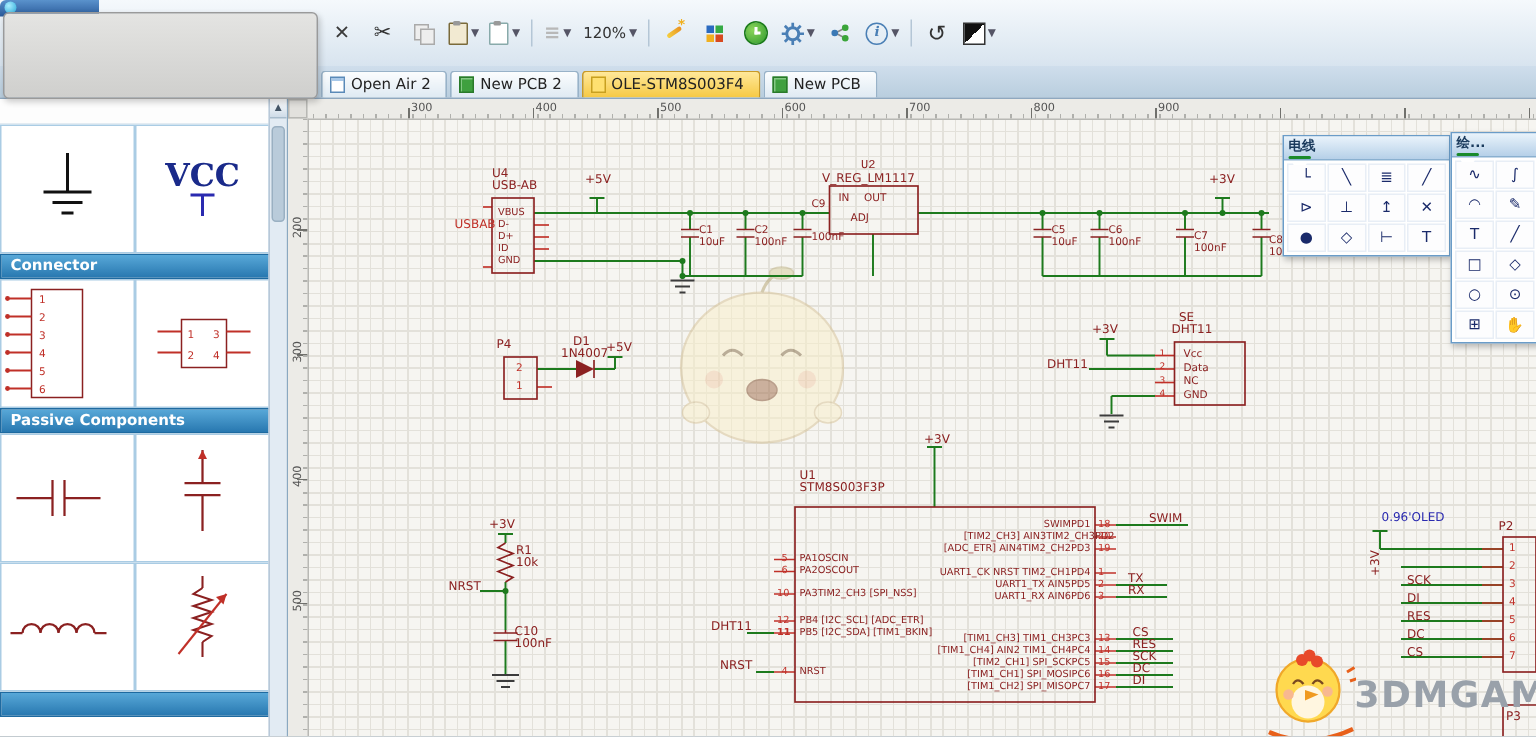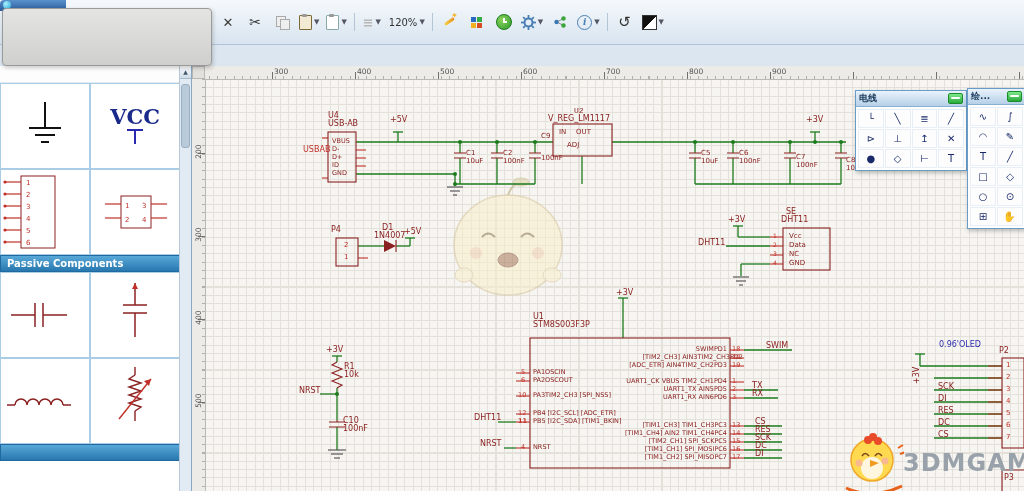--- a/index.html
+++ b/index.html
@@ -87,30 +87,30 @@
                                repeating-linear-gradient(to bottom,#70706c 0 1px,transparent 1px 83px);
               background-size:3px 100%,7px 100%;background-repeat:no-repeat;
               background-position:100% 0,100% -9px;}
   .ruler-corner{position:absolute;left:0;top:0;width:13px;height:13px;background:#e2e1dd;border:1px solid #b8b8b4;box-sizing:border-box;}
   .rlabel{position:absolute;top:1px;font-size:7.5px;color:#555;}
   .rlabel-v{position:absolute;left:-3px;width:18px;text-align:center;transform:rotate(-90deg);font-size:7.5px;color:#555;}
   .schematic-svg{position:absolute;left:0;top:0;}
   #label-layer{position:absolute;left:0;top:0;width:859px;height:491px;z-index:2;pointer-events:none;}
   .slabel{position:absolute;font-size:8px;line-height:1.1;color:#8b2121;white-space:pre;}
   .slabel.red{color:#c03028;}
-  .slabel.blue{color:#2b2bb0;padding-left:18px;}
+  .slabel.blue{color:#2b2bb0;}
 
   
   .fpanel{position:absolute;border:1px solid #6a9cc8;background:#fff;z-index:5;
           box-shadow:1px 2px 4px rgba(0,0,0,.25);}
   #wire-panel{left:855px;top:90px;width:110px;}
   #draw-panel{left:967px;top:88px;width:57px;}
   .fpanel-title{height:15px;background:linear-gradient(#e9f3fb,#b6d0e8);border-bottom:1px solid #8ab0d0;
-                display:flex;align-items:center;justify-content:space-between;padding:0 3px;
-                font-size:9px;font-weight:bold;color:#1a3a5c;}
+                display:flex;justify-content:space-between;padding:0 3px;
+                font-size:9px;font-weight:bold;color:#1a3a5c;flex-direction:column;}
   .fpanel-min{width:13px;height:9px;background:linear-gradient(#7ee98a,#2aa83a);border:1px solid #1a8a2a;
               border-radius:2px;position:relative;}
   .fpanel-min::after{content:"";position:absolute;left:2px;top:3px;right:2px;height:2px;background:#fff;border-radius:1px;}
   .icon-grid{display:grid;padding:2px;grid-gap:1px;}
   #wire-panel .icon-grid{grid-template-columns:repeat(4,1fr);}
   #draw-panel .icon-grid{grid-template-columns:repeat(2,1fr);}
   .tool-cell{height:17px;display:flex;align-items:center;justify-content:center;
              font-size:10px;color:#1a2a6a;border:1px solid #e8eef6;background:#fdfdfe;}
 
   
@@ -376,21 +376,21 @@
       <span class="slabel" style="left: 533px; top: 410px; font-size: 6.5px;">PB4 [I2C_SCL] [ADC_ETR]</span>
       <span class="slabel red" style="left: 518px; top: 418px; font-size: 6.5px; font-weight: bold;">11</span>
       <span class="slabel" style="left: 533px; top: 418px; font-size: 6.5px;">PB5 [I2C_SDA] [TIM1_BKIN]</span>
       <span class="slabel red" style="left: 521px; top: 444px; font-size: 6.5px;">4</span>
       <span class="slabel" style="left: 533px; top: 444px; font-size: 6.5px;">NRST</span>
       <span class="slabel" style="left: 474px; top: 414px;">DHT11</span>
       <span class="slabel" style="left: 480px; top: 440px;">NRST</span>
       <span class="slabel" style="left: 727px; top: 346px; font-size: 6.5px; transform: translateX(-100%);">SWIMPD1</span>
       <span class="slabel" style="left: 727px; top: 354px; font-size: 6.5px; transform: translateX(-100%); margin-left: 16px;">[TIM2_CH3] AIN3TIM2_CH3PD2</span>
       <span class="slabel" style="left: 727px; top: 362px; font-size: 6.5px; transform: translateX(-100%);">[ADC_ETR] AIN4TIM2_CH2PD3</span>
-      <span class="slabel" style="left: 727px; top: 378px; font-size: 6.5px; transform: translateX(-100%);">UART1_CK VBUS TIM2_CH1PD4</span>
+      <span class="slabel" style="left: 727px; top: 378px; font-size: 6.5px; transform: translateX(-100%);">UART1_CK NRST TIM2_CH1PD4</span>
       <span class="slabel" style="left: 727px; top: 386px; font-size: 6.5px; transform: translateX(-100%);">UART1_TX AIN5PD5</span>
       <span class="slabel" style="left: 727px; top: 394px; font-size: 6.5px; transform: translateX(-100%);">UART1_RX AIN6PD6</span>
       <span class="slabel" style="left: 727px; top: 422px; font-size: 6.5px; transform: translateX(-100%);">[TIM1_CH3] TIM1_CH3PC3</span>
       <span class="slabel" style="left: 727px; top: 430px; font-size: 6.5px; transform: translateX(-100%);">[TIM1_CH4] AIN2 TIM1_CH4PC4</span>
       <span class="slabel" style="left: 727px; top: 438px; font-size: 6.5px; transform: translateX(-100%);">[TIM2_CH1] SPI_SCKPC5</span>
       <span class="slabel" style="left: 727px; top: 446px; font-size: 6.5px; transform: translateX(-100%);">[TIM1_CH1] SPI_MOSIPC6</span>
       <span class="slabel" style="left: 727px; top: 454px; font-size: 6.5px; transform: translateX(-100%);">[TIM1_CH2] SPI_MISOPC7</span>
       <span class="slabel red" style="left: 732px; top: 346px; font-size: 6.5px;">18</span>
       <span class="slabel red" style="left: 732px; top: 354px; font-size: 6.5px;">20</span>
       <span class="slabel red" style="left: 732px; top: 362px; font-size: 6.5px;">19</span>
@@ -447,20 +447,21 @@
           <span class="vcc-text">VCC</span>
           <svg width="34" height="20">
             <g stroke="#2a2ab0" stroke-width="2" fill="none">
                 <path d="M9 3 H25"></path>
                 <path d="M17 3 V17"></path>
               </g>
           </svg>
         </div>
       </div>
 
+      <div class="lib-h">Connector</div>
       <div class="lib-grid">
         <div class="lib-cell">
           <svg width="88" height="80">
             <rect x="20" y="4" width="34" height="72" fill="none" stroke="#8b2121"></rect>
             <g stroke="#c03028" stroke-width="1.2">
               <path d="M4 10 H20"></path>
                 <path d="M4 22 H20"></path>
                 <path d="M4 34 H20"></path>
               <path d="M4 46 H20"></path>
                 <path d="M4 58 H20"></path>
@@ -637,20 +638,38 @@
       <span class="tbtn">
           <span class="histic">↺</span>
         </span>
       <span class="tbtn">
           <span class="contrastic"></span>
           <span class="caret">▼</span>
         </span>
     </div>
   </div>
 
+  <div class="tabbar" id="tabbar-tabs">
+      <div class="tab">
+        <span class="ticon doc-blue"></span>
+        <span>Open Air 2</span>
+      </div>
+      <div class="tab">
+        <span class="ticon pcb-green"></span>
+        <span>New PCB 2</span>
+      </div>
+      <div class="tab active">
+        <span class="ticon doc-yellow"></span>
+        <span>OLE-STM8S003F4</span>
+      </div>
+      <div class="tab">
+        <span class="ticon pcb-green"></span>
+        <span>New PCB</span>
+      </div>
+    </div>
 
   <div class="fpanel" id="wire-panel">
     <div class="fpanel-title">
       <span>电线</span>
       <span class="fpanel-min"></span>
     </div>
     <div class="icon-grid">
         <span class="tool-cell">└</span>
         <span class="tool-cell">╲</span>
         <span class="tool-cell">≣</span>

